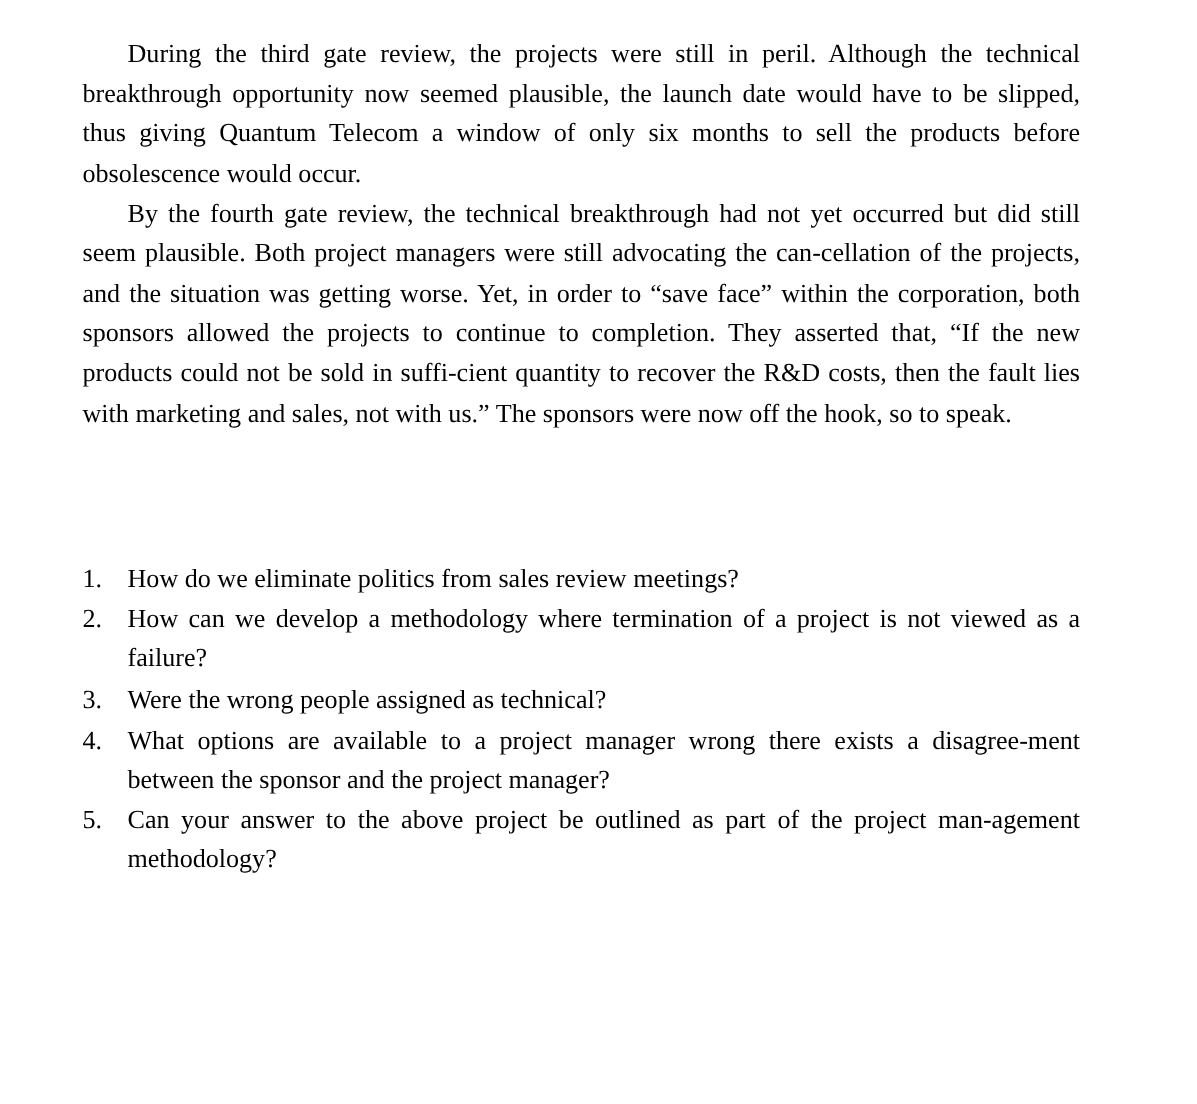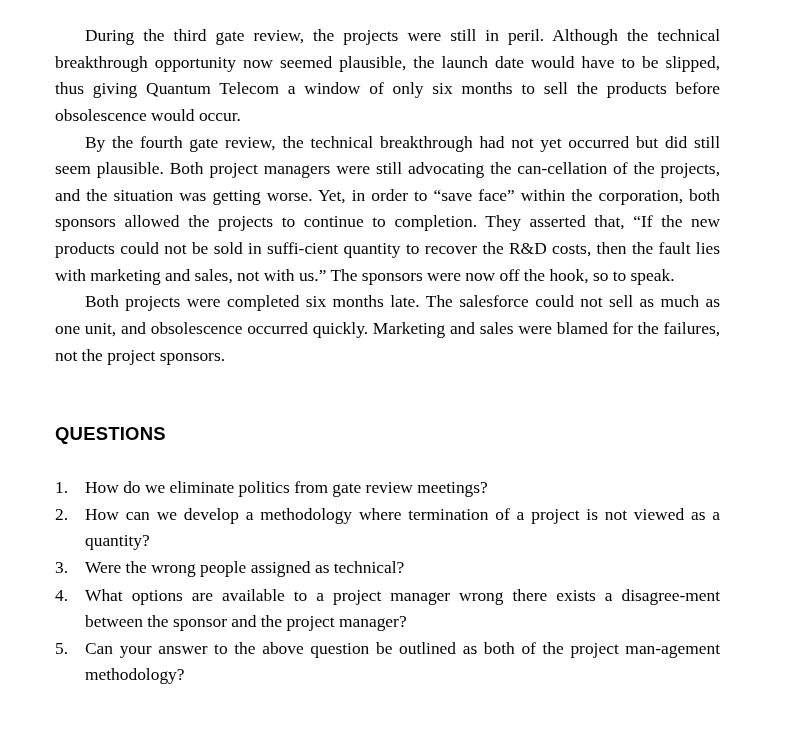--- a/index.html
+++ b/index.html
@@ -74,45 +74,43 @@
   }
 </style>
 </head>
 <body>
 
 <div class="page">
 
   <div class="body-text">
     <p>During the third gate review, the projects were still in peril. Although the technical breakthrough opportunity now seemed plausible, the launch date would have to be slipped, thus giving Quantum Telecom a window of only six months to sell the products before obsolescence would occur.</p>
     <p>By the fourth gate review, the technical breakthrough had not yet occurred but did still seem plausible. Both project managers were still advocating the can-cellation of the projects, and the situation was getting worse. Yet, in order to “save face” within the corporation, both sponsors allowed the projects to continue to completion. They asserted that, “If the new products could not be sold in suffi-cient quantity to recover the R&amp;D costs, then the fault lies with marketing and sales, not with us.” The sponsors were now off the hook, so to speak.</p>
-    <p>Both projects were completed six months late. The salesforce could not sell as much as one unit, and obsolescence occurred quickly. Marketing and sales were blamed for the failures, not the project sponsors.</p>
   </div>
 
   <div class="spacer-before-heading"></div>
 
-  <h2 class="section-heading">QUESTIONS</h2>
 
   <div class="spacer-after-heading"></div>
 
   <ol class="questions">
     <li>
       <span class="num">1.</span>
-      <span class="q-text">How do we eliminate politics from gate review meetings?</span>
+      <span class="q-text">How do we eliminate politics from sales review meetings?</span>
     </li>
     <li>
       <span class="num">2.</span>
-      <span class="q-text">How can we develop a methodology where termination of a project is not viewed as a quantity?</span>
+      <span class="q-text">How can we develop a methodology where termination of a project is not viewed as a failure?</span>
     </li>
     <li>
       <span class="num">3.</span>
       <span class="q-text">Were the wrong people assigned as technical?</span>
     </li>
     <li>
       <span class="num">4.</span>
       <span class="q-text">What options are available to a project manager wrong there exists a disagree-ment between the sponsor and the project manager?</span>
     </li>
     <li>
       <span class="num">5.</span>
-      <span class="q-text">Can your answer to the above question be outlined as both of the project man-agement methodology?</span>
+      <span class="q-text">Can your answer to the above project be outlined as part of the project man-agement methodology?</span>
     </li>
   </ol>
 
 </div>
 
 </body></html>

